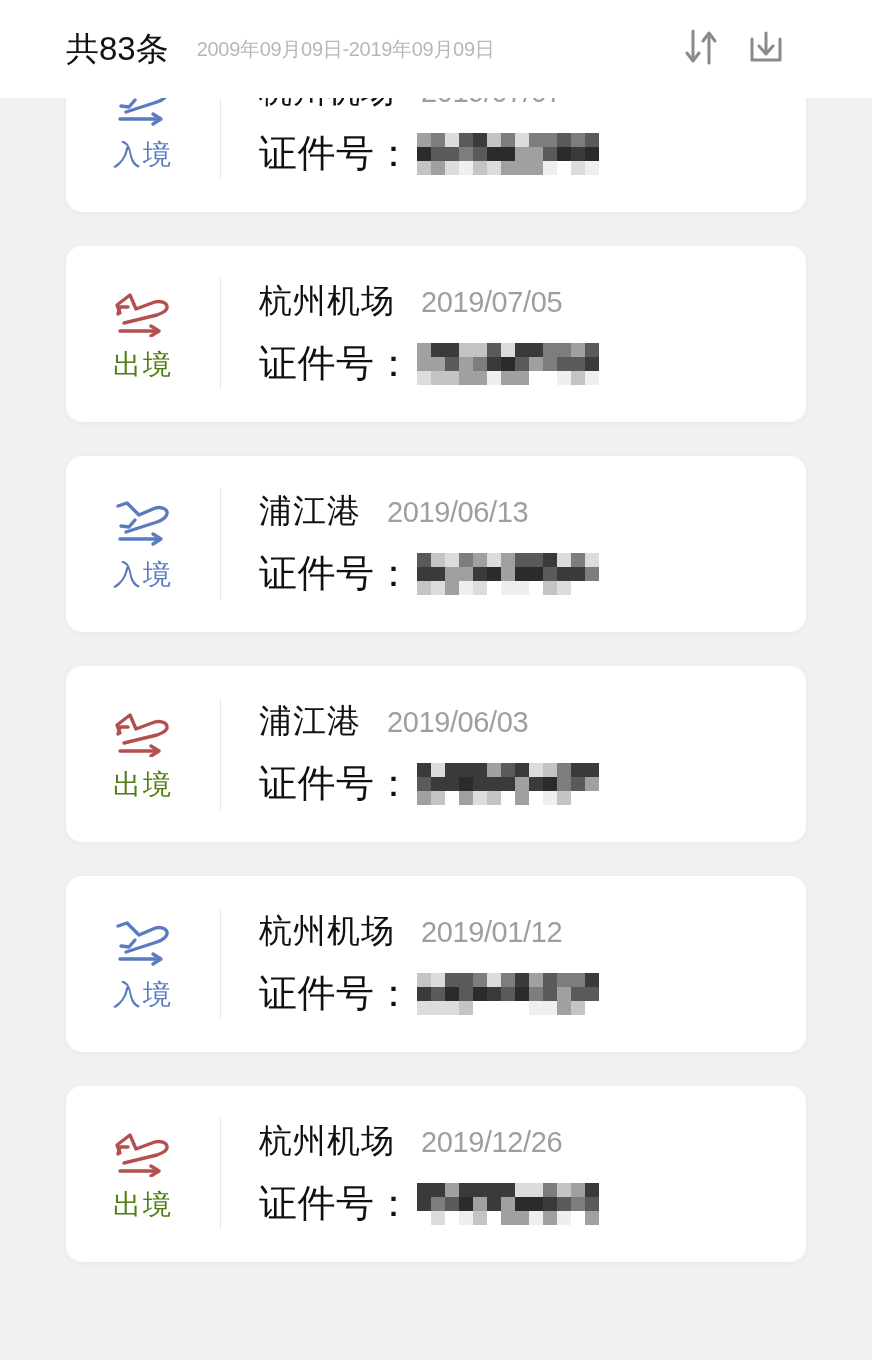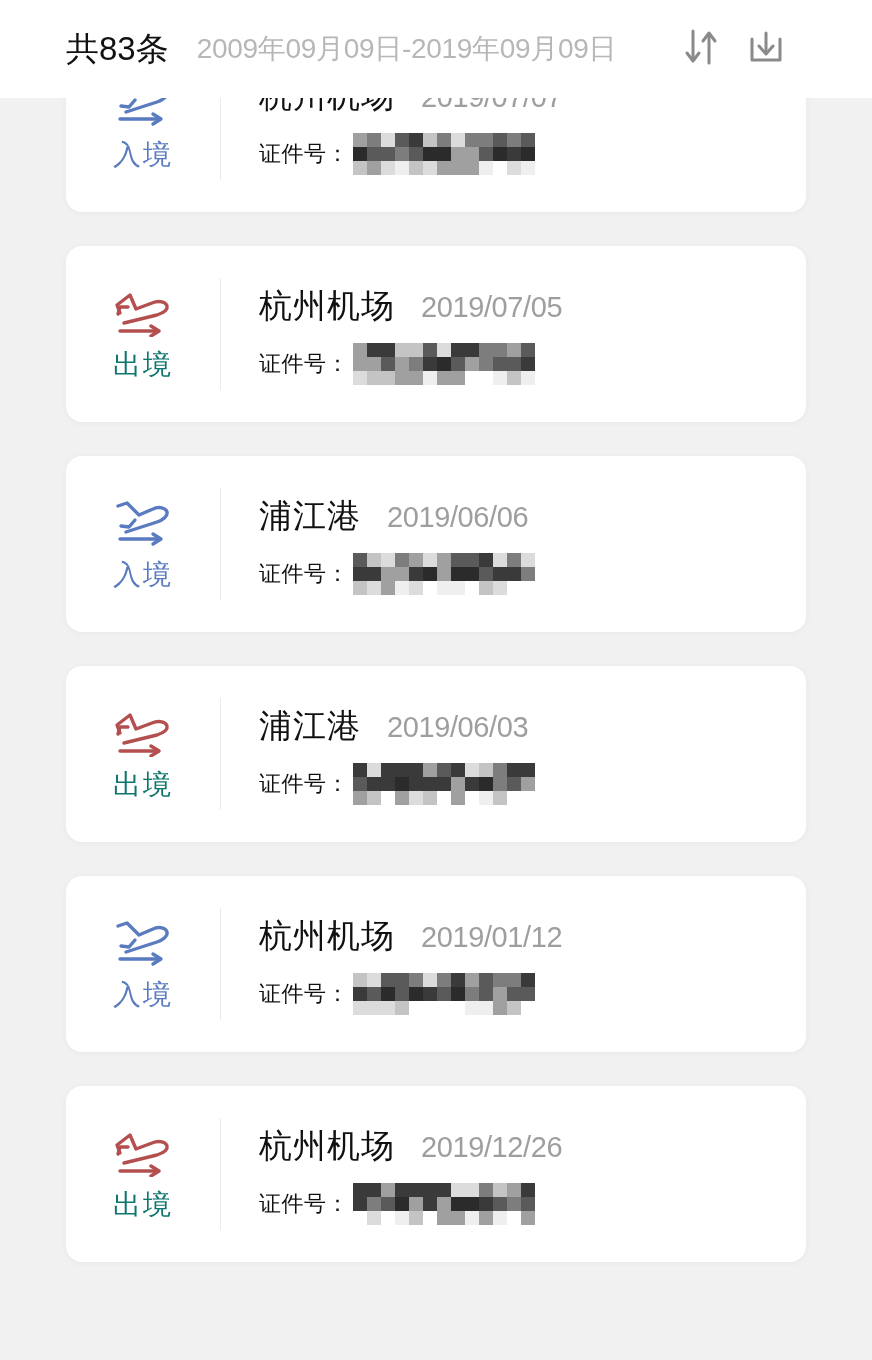--- a/index.html
+++ b/index.html
@@ -108,21 +108,21 @@
     padding: 0 28px 0 66px;
   }
   .summary-count {
     font-size: 33px;
     color: #111;
     font-weight: 400;
     white-space: nowrap;
   }
   .summary-range {
     margin-left: 28px;
-    font-size: 28px;
+    font-size: 20px;
     color: #b7b7b7;
     white-space: nowrap;
     letter-spacing: -0.3px;
   }
   .summary-actions {
     margin-left: auto;
     display: flex;
     align-items: center;
     gap: 30px;
     padding-right: 60px;
@@ -161,21 +161,21 @@
     display: flex;
     flex-direction: column;
     align-items: center;
     justify-content: center;
     gap: 6px;
   }
   .plane-wrap { height: 56px; display: flex; align-items: center; justify-content: center; }
   .dir-label { font-size: 28px; letter-spacing: 2px; }
 
   .dir-in .dir-label { color: #5a7bc0; }
-  .dir-out .dir-label { color: #0f766e; }
+  .dir-out .dir-label { color: #4d7c0f; }
 
   .card-divider {
     width: 1px;
     height: 112px;
     background: #eaeaea;
     flex: 0 0 1px;
   }
 
   .card-body {
     flex: 1;
@@ -187,21 +187,21 @@
   }
   .row-1 {
     display: flex;
     align-items: baseline;
     gap: 26px;
   }
   .port { font-size: 33px; color: #111; letter-spacing: 1px; }
   .date { font-size: 29px; color: #9e9e9e; letter-spacing: -0.4px; }
 
   .row-2 { display: flex; align-items: center; }
-  .doc-label { font-size: 22px; color: #111; letter-spacing: 0.5px; white-space: nowrap; }
+  .doc-label { font-size: 38px; color: #111; letter-spacing: 0.5px; white-space: nowrap; }
 
   
   .mosaic {
     display: inline-grid;
     grid-auto-flow: column;
     gap: 0;
     margin-left: 4px;
     height: 42px;
   }
   .mosaic-col { display: grid; grid-template-rows: repeat(3, 14px); }
@@ -430,21 +430,21 @@
                 <path d="M8 42 L48 42" fill="none" stroke="#5a7bc0" stroke-width="3.4" stroke-linecap="round"></path>
                 <path d="M41 37 L49 42 L41 47" fill="none" stroke="#5a7bc0" stroke-width="3.4" stroke-linecap="round" stroke-linejoin="round"></path>
               </svg>
             </span>
             <span class="dir-label">入境</span>
           </div>
           <div class="card-divider"></div>
           <div class="card-body">
             <div class="row-1">
               <span class="port">浦江港</span>
-              <span class="date">2019/06/06</span>
+              <span class="date">2019/06/13</span>
             </div>
             <div class="row-2">
               <span class="doc-label">证件号：</span>
               <span class="mosaic" title="[已打码]">
                 <span class="mosaic-col">
                   <span class="mcell" style="background:#5a5a5a"></span>
                   <span class="mcell" style="background:#3a3a3a"></span>
                   <span class="mcell" style="background:#c4c4c4"></span>
                 </span>
                 <span class="mosaic-col">

